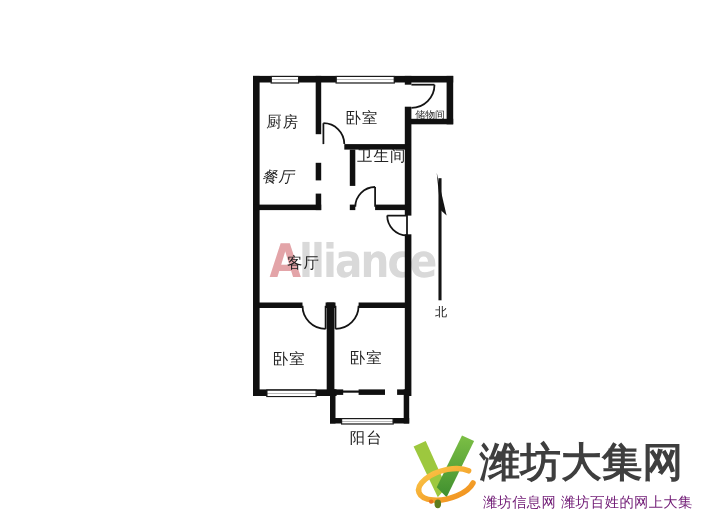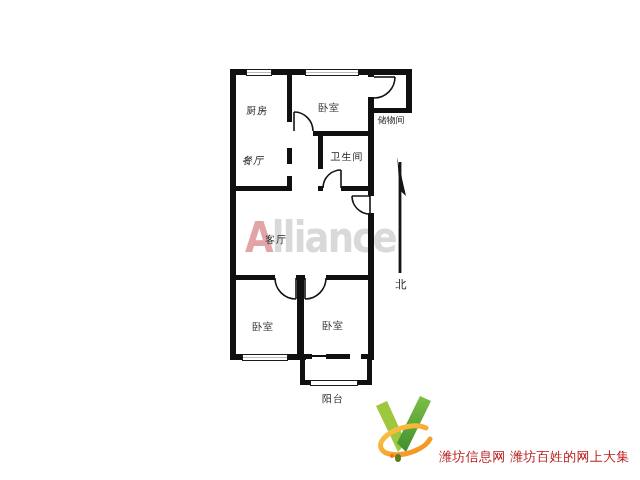--- a/index.html
+++ b/index.html
@@ -17,21 +17,21 @@
   
   .plan{position:absolute;left:0;top:0;width:640px;height:480px;z-index:2;}
   .wall{position:absolute;background:#101010;}
   .thinwall{position:absolute;background:#101010;}
   .window{
     position:absolute;background:#f2f2f2;border:1px solid #1a1a1a;box-sizing:border-box;
   }
   .window.h{background:linear-gradient(to bottom,#fff 0 40%,#b9b9b9 40% 60%,#fff 60% 100%);}
   .room-label{
     position:absolute;transform:translate(-50%,-50%);z-index:3;
-    font-size:10px;color:#222;letter-spacing:1px;white-space:nowrap;
+    font-size:14px;color:#222;letter-spacing:1px;white-space:nowrap;
   }
   .room-label.small{font-size:9px;letter-spacing:0;}
   .compass-label{
     position:absolute;transform:translate(-50%,-50%);font-size:11px;color:#111;z-index:3;
   }
   svg.overlay{position:absolute;left:0;top:0;z-index:2;}
   
   .logo{position:absolute;left:374px;top:392px;width:262px;height:84px;z-index:4;}
   .logo-title{
     position:absolute;left:62px;top:4px;font-size:37px;font-weight:bold;
@@ -122,23 +122,23 @@
       </g>
 
       <g>
         <line x1="400" y1="162" x2="400" y2="273" stroke="#141414" stroke-width="2.8"></line>
         <polygon points="397,157 406,196 400.5,191" fill="#141414"></polygon>
       </g>
     </svg>
 
     <div class="room-label" style="left:257px;top:111px;">厨房</div>
     <div class="room-label" style="left:329px;top:108px;">卧室</div>
-    <div class="room-label small" style="left:391px;top:120px;text-align:right;">储物间</div>
+    <div class="room-label small" style="left:391px;top:105px;text-align:right;">储物间</div>
     <div class="room-label" style="left:253px;top:161px;font-style:italic;">餐厅</div>
-    <div class="room-label" style="left:347px;top:157px;">卫生间</div>
+    <div class="room-label" style="left:347px;top:142px;">卫生间</div>
     <div class="room-label" style="left:276px;top:240px;">客厅</div>
     <div class="room-label" style="left:263px;top:327px;">卧室</div>
     <div class="room-label" style="left:333px;top:326px;">卧室</div>
     <div class="room-label" style="left:333px;top:373px;margin-top:26px;">阳台</div>
     <div class="compass-label" style="left:401px;top:284px;">北</div>
   </div>
 
   <div class="logo">
     <svg width="64" height="74" viewBox="0 0 64 74" style="position:absolute;left:0;top:2px;">
       <defs>
@@ -150,16 +150,17 @@
           <stop offset="0" stop-color="#fbc94a"></stop>
             <stop offset="1" stop-color="#f08c1a"></stop>
         </linearGradient>
       </defs>
       <polygon points="2,12 13,7 32,49 24,58" fill="#9dc83e"></polygon>
       <polygon points="57,7 46,2 23,49 32,58" fill="url(#gv)"></polygon>
       <path d="M52,34 A26,13 -16 1 0 56,45" stroke="url(#go)" stroke-width="5" fill="none" stroke-linecap="round"></path>
       <ellipse cx="24" cy="64" rx="3" ry="4" fill="#5e7c1d"></ellipse>
       <circle cx="18" cy="62" r="2" fill="#e8731f"></circle>
     </svg>
-    <div class="logo-tagline" id="logo-tagline" style="color: #b91c1c;">潍坊信息网 潍坊百姓的网上大集</div>
+    <div class="logo-title" id="logo-title" style="color: rgb(62, 62, 62);">潍坊大集网</div>
+    <div class="logo-tagline" id="logo-tagline" style="color: #701a75;">潍坊信息网 潍坊百姓的网上大集</div>
   </div>
 
 </div>
 
 </body></html>

